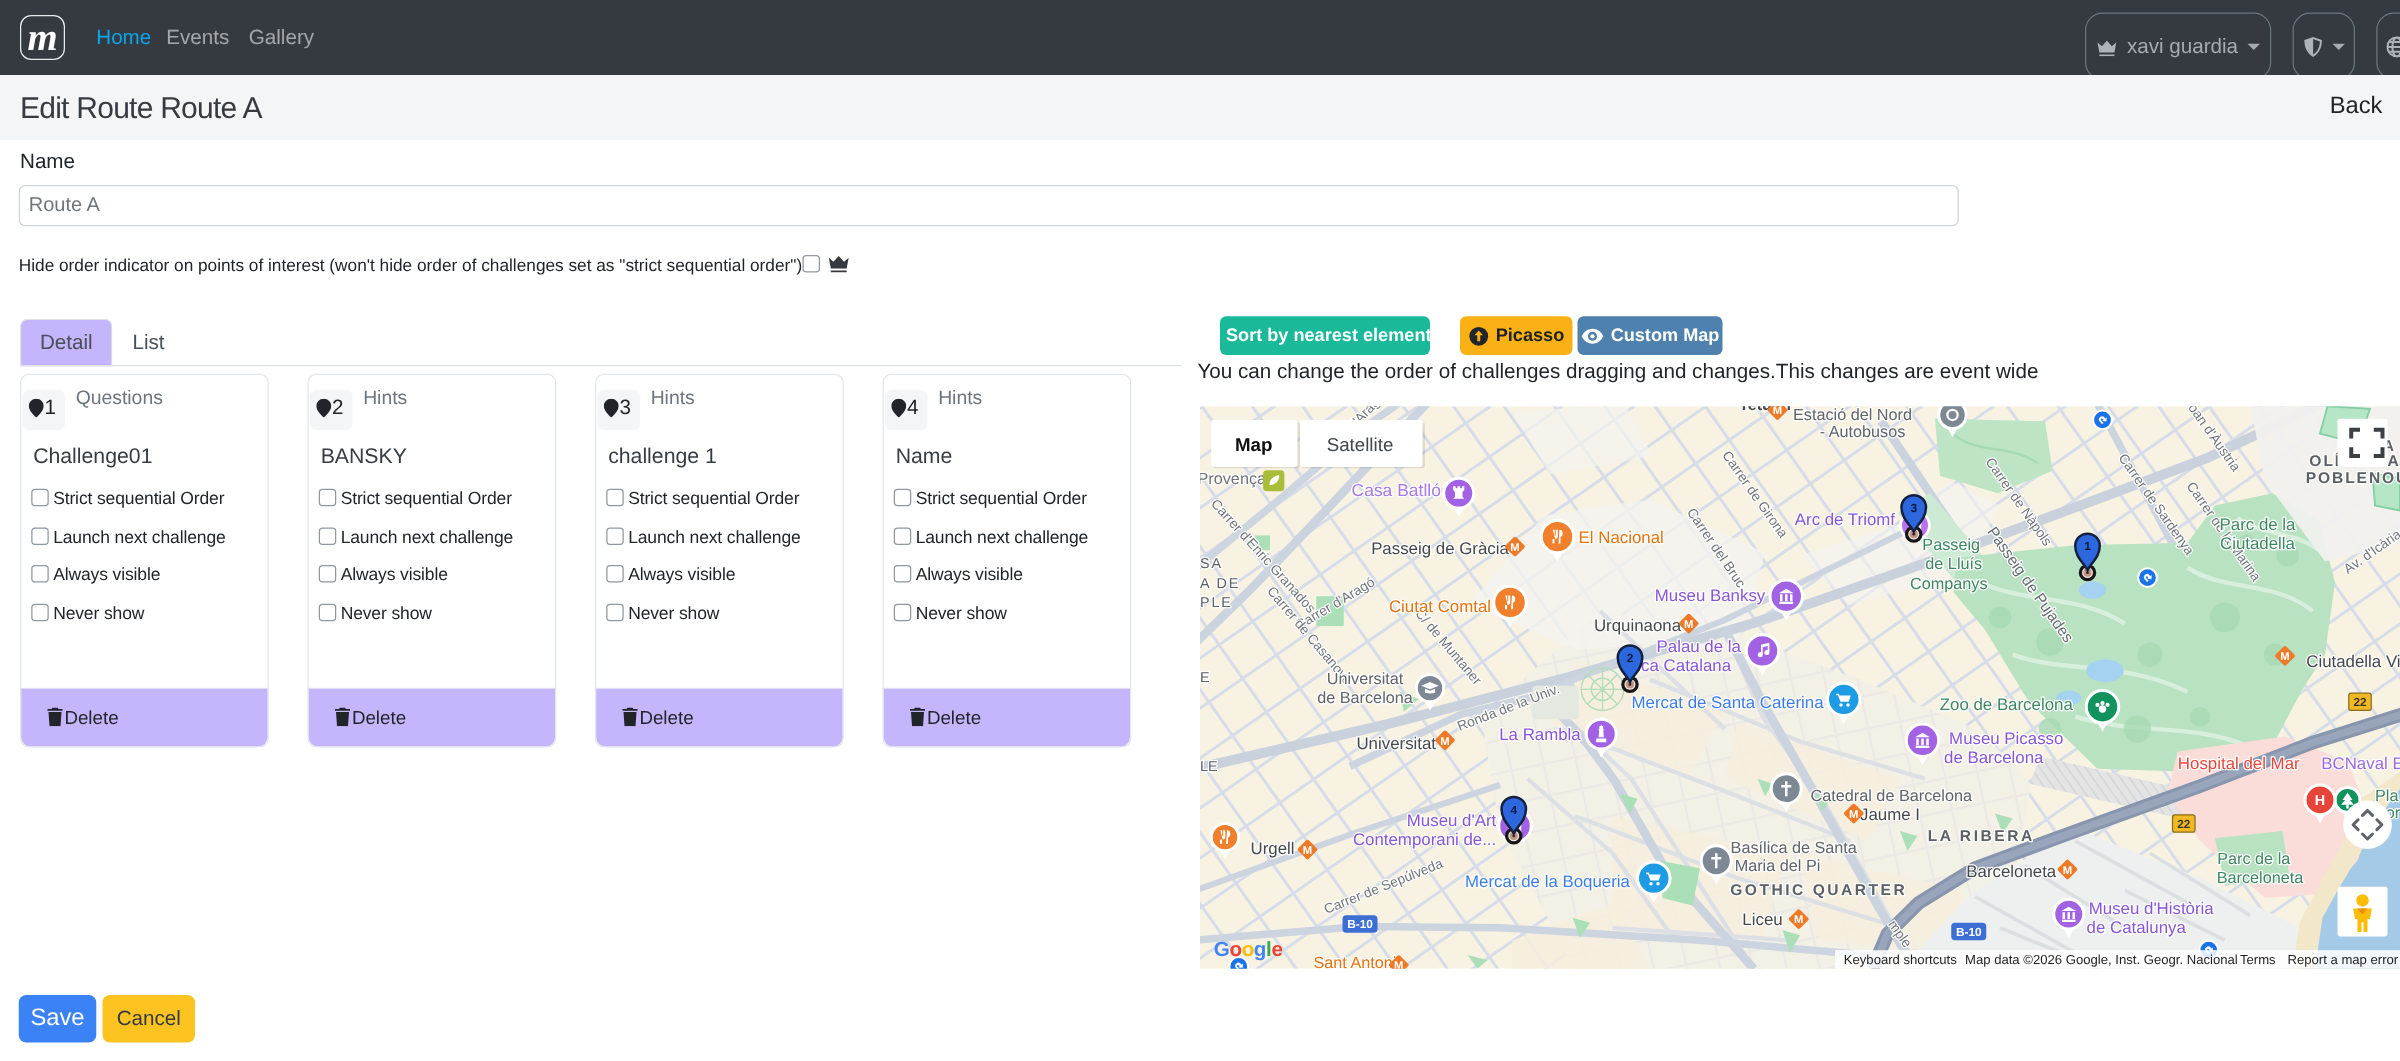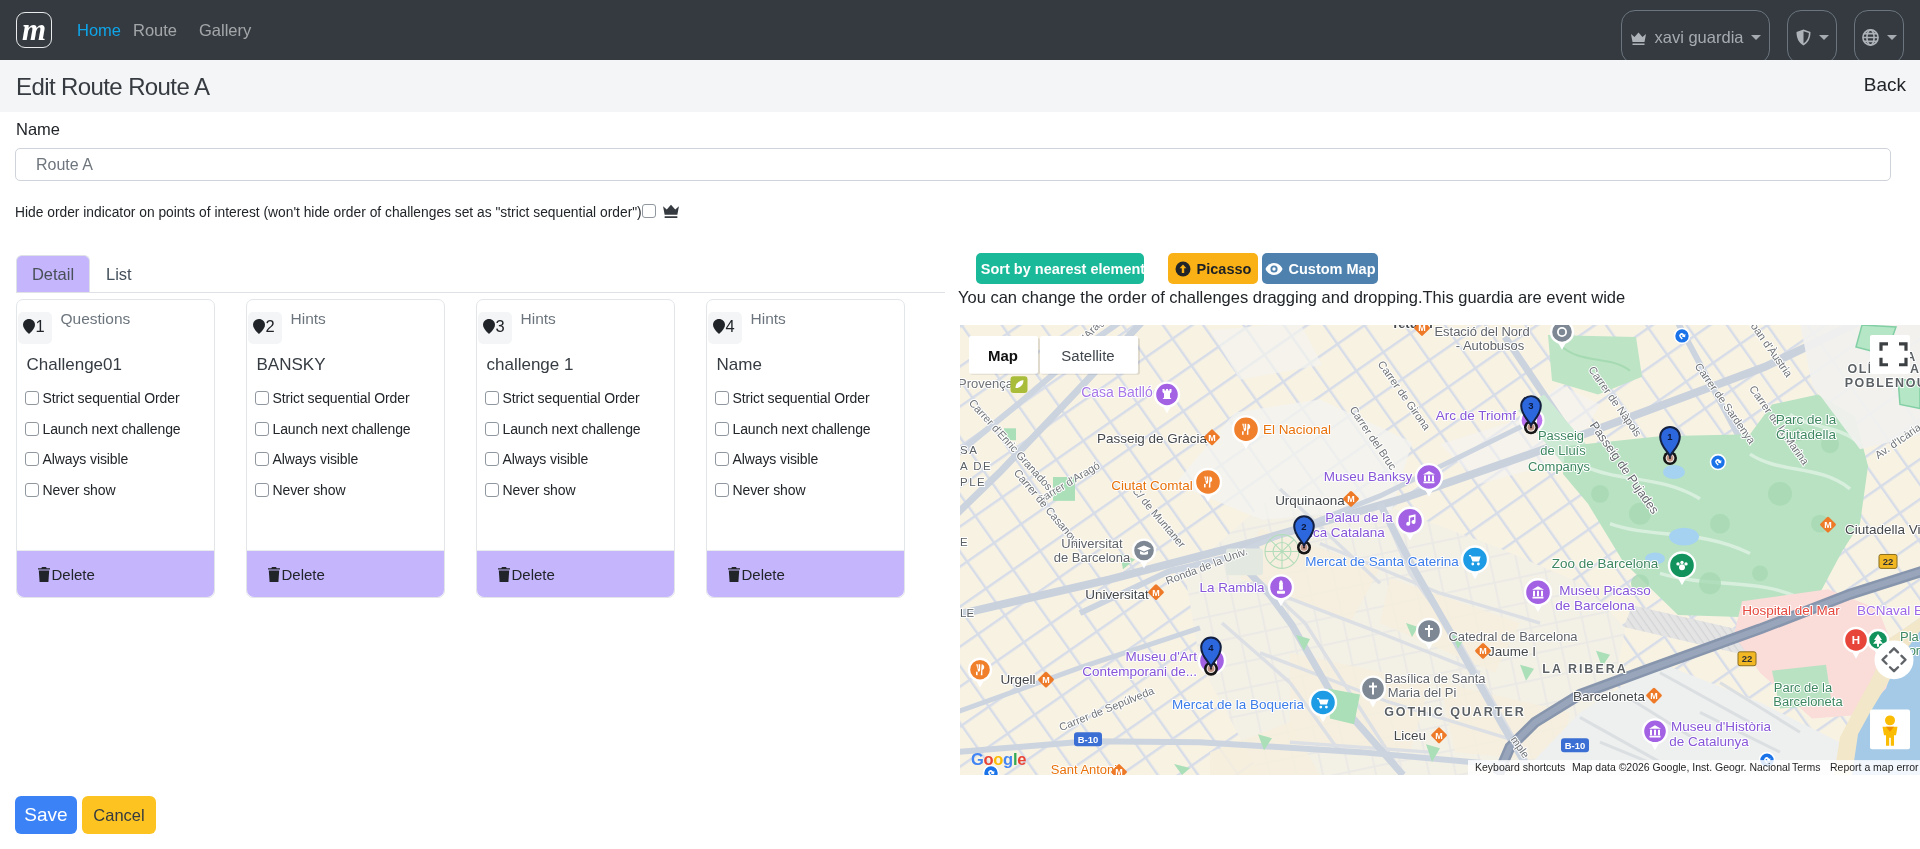--- a/index.html
+++ b/index.html
@@ -3,29 +3,29 @@
 <meta charset="utf-8">
 <style>
   * { margin:0; padding:0; box-sizing:border-box; }
   html,body { width:1920px; height:849px; background:#fff; font-family:"Liberation Sans", sans-serif; overflow:hidden; }
   #page { position:relative; width:1920px; height:849px; }
   .abs { position:absolute; }
   
   #nav { position:absolute; left:0; top:0; width:1920px; height:60px; background:#343a40; }
   #logo { position:absolute; left:16px; top:12px; width:36px; height:36px; border:1.6px solid #e8eaec; border-radius:9px; color:#fff; text-align:center; font-family:"Liberation Serif", serif; font-style:italic; font-weight:bold; font-size:31px; line-height:33px; }
   .navlink { position:absolute; top:21px; font-size:16.5px; color:rgba(255,255,255,.55); }
-  .navbtn { position:absolute; top:10px; height:54px; border:1px solid #6c757d; border-radius:14px; color:#a6abb1; font-size:16.5px; display:flex; align-items:center; justify-content:center; gap:8px; }
+  .navbtn { position:absolute; top:10px; height:54px; border:1px solid #6c757d; border-radius:14px; color:#a6abb1; font-size:16.5px; display:flex; align-items:center; justify-content:center; gap:8px;margin-left:47px; }
   .caret { width:0; height:0; border-left:5px solid transparent; border-right:5px solid transparent; border-top:5px solid #a6abb1; display:inline-block; }
   
   #hband { position:absolute; left:0; top:60px; width:1920px; height:52px; background:#f4f5f6; }
   #htitle { position:absolute; left:16px; top:73px; font-size:24px; letter-spacing:-0.6px; font-weight:normal; color:#363b41; }
   #back { position:absolute; right:14px; top:74px; font-size:19px; color:#212529; }
   
   .lbl { font-size:16.5px; color:#212529; }
-  #nameinput { position:absolute; left:15px; top:148px; width:1876px; height:33px; border:1px solid #ced4da; border-radius:5px; background:#fff; color:#6e757c; font-size:16px; line-height:31px; padding-left:20px; }
+  #nameinput { position:absolute; left:15px; top:148px; width:1552px; height:33px; border:1px solid #ced4da; border-radius:5px; background:#fff; color:#6e757c; font-size:16px; line-height:31px; padding-left:7px; }
   .cb { position:absolute; width:14px; height:14px; border:1px solid #90979e; border-radius:3px; background:#fff; }
   
   #tabdetail { position:absolute; left:16px; top:255px; width:74px; height:38px; background:#c4b5fd; border:1px solid #dee2e6; border-bottom:none; border-radius:6px 6px 0 0; text-align:center; line-height:37px; font-size:16.5px; color:#495057; }
   #tabline { position:absolute; left:16px; top:292px; width:929px; height:1px; background:#dee2e6; }
   #tablist { position:absolute; left:106px; top:265px; font-size:16.5px; color:#44505c; }
   
   .card { position:absolute; top:299px; width:199px; height:299px; border:1px solid #e3e6e9; border-radius:7px; background:#fff; }
   .badge { position:absolute; left:1px; top:12px; width:34px; height:32px; background:#f4f5f6; border-radius:5px; }
   .cat { position:absolute; left:44px; top:10px; font-size:15.5px; color:#6c757d; }
   .ctitle { position:absolute; left:10px; top:55px; font-size:17px; color:#363c42; }
@@ -40,21 +40,21 @@
   #savebtn { position:absolute; left:15px; top:796px; width:62px; height:38px; background:#3b82f6; border-radius:6px; color:#fff; font-size:19px; text-align:center; line-height:38px; }
   #cancelbtn { position:absolute; left:82px; top:796px; width:74px; height:38px; background:#fdc421; border-radius:6px; color:#343a40; font-size:16.5px; text-align:center; line-height:38px; }
   svg text { font-family:"Liberation Sans", sans-serif; }
 </style>
 </head>
 <body>
 <div id="page">
   <div id="nav">
     <div id="logo">m</div>
     <div class="navlink" style="left:77px;color:#0ea5e9;">Home</div>
-    <div class="navlink" style="left:133px;">Route</div>
+    <div class="navlink" style="left:133px;">Events</div>
     <div class="navlink" style="left:199px;">Gallery</div>
     <div class="navbtn" style="left:1621px;width:149px;">
       <svg width="17" height="15" viewBox="0 0 17 15">
           <path d="M1 4 L4.5 7 L8.5 2.5 L12.5 7 L16 4 L14.5 12 L2.5 12 Z M2.5 13.5 h12 v1.5 h-12 Z" fill="#adb3b9"></path>
         </svg>
       <span>xavi guardia</span>
         <span class="caret"></span>
     </div>
     <div class="navbtn" style="left:1787px;width:50px;">
       <svg width="15" height="17" viewBox="0 0 15 17">
@@ -176,21 +176,21 @@
     <span>Picasso</span>
   </div>
   <div class="rbtn" style="left:1262px;width:116px;background:#4e81ad;color:#fff;">
     <svg width="18" height="14" viewBox="0 0 18 14">
         <path d="M9 1 C13.5 1 16.6 4.5 17.5 7 16.6 9.5 13.5 13 9 13 4.5 13 1.4 9.5 .5 7 1.4 4.5 4.5 1 9 1 Z" fill="#fff"></path>
         <circle cx="9" cy="7" r="3.6" fill="#4e81ad"></circle>
         <circle cx="9" cy="7" r="1.7" fill="#fff"></circle>
       </svg>
     <span>Custom Map</span>
   </div>
-  <div class="abs" style="left:958px;top:288px;font-size:16.5px;color:#212529;">You can change the order of challenges dragging and dropping.This guardia are event wide</div>
+  <div class="abs" style="left:958px;top:288px;font-size:16.5px;color:#212529;">You can change the order of challenges dragging and changes.This changes are event wide</div>
 
 <svg class="abs" style="left:960px;top:325px;" width="960" height="450" viewBox="0 0 960 453" preserveAspectRatio="none">
 <defs>
 <pattern id="gx" width="33" height="33" patternUnits="userSpaceOnUse" patternTransform="rotate(-35)">
           <rect width="33" height="33" fill="#f8f2e3"></rect>
           <path d="M0 .5 H33 M.5 0 V33" stroke="#d6dce8" stroke-width="3.8"></path>
         </pattern>
 <pattern id="gy" width="26" height="26" patternUnits="userSpaceOnUse" patternTransform="rotate(-12)">
           <rect width="26" height="26" fill="#f3f0e8"></rect>
           <path d="M0 .5 H26 M.5 0 V26" stroke="#e3e4e6" stroke-width="2.4"></path>

